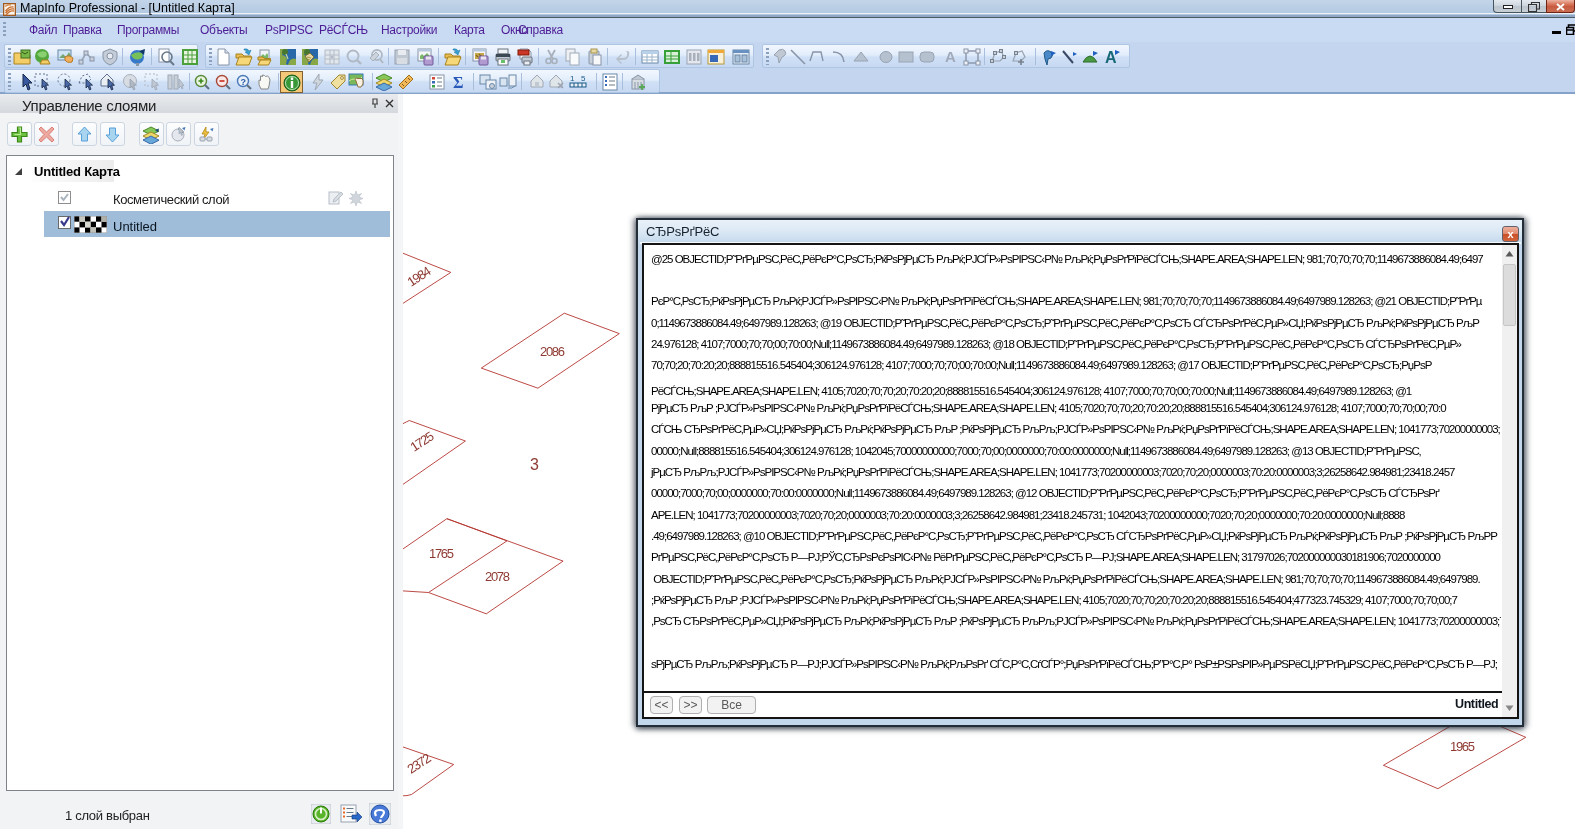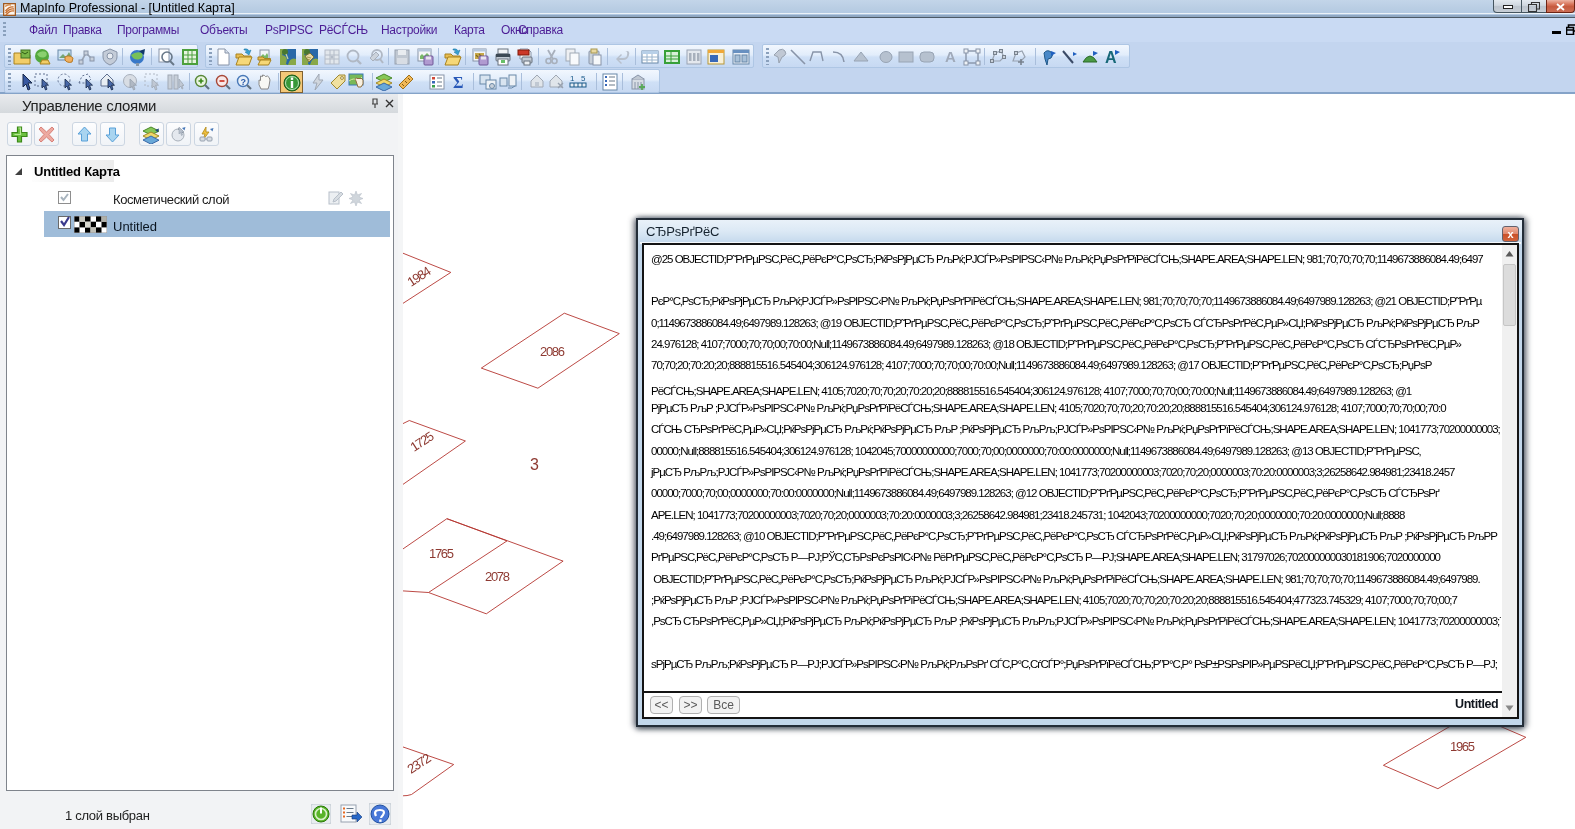--- a/index.html
+++ b/index.html
@@ -820,17 +820,17 @@
             <path d="M7.5 5 L11.5 10.5 H3.5z" fill="#5a5a5a"></path>
           </svg></div>
       <div style="position:absolute;left:1px;top:19px;width:13px;height:62px;background:#dcdcdc;border:1px solid #c6c6c6;border-radius:2px"></div>
       <div style="position:absolute;left:0;bottom:1px;width:15px;height:16px;background:#f0f0f0"><svg width="15" height="16" viewBox="0 0 15 16">
             <path d="M7.5 11 L3.5 5.5 H11.5z" fill="#888"></path>
           </svg></div>
     </div>
     <div id="dlgbottom">
       <div class="dbtn" style="left:6px;width:23px">&lt;&lt;</div>
       <div class="dbtn" style="left:35px;width:23px">&gt;&gt;</div>
-      <div class="dbtn" style="left:63px;width:33px">Все</div>
+      <div class="dbtn" style="left:63px;width:49px">Все</div>
       <span style="position:absolute;left:811px;top:4px;font-size:12.5px;letter-spacing:-0.4px;font-weight:bold;color:#10161e">Untitled</span>
     </div>
   </div>
 </div>
 
 </body></html>

